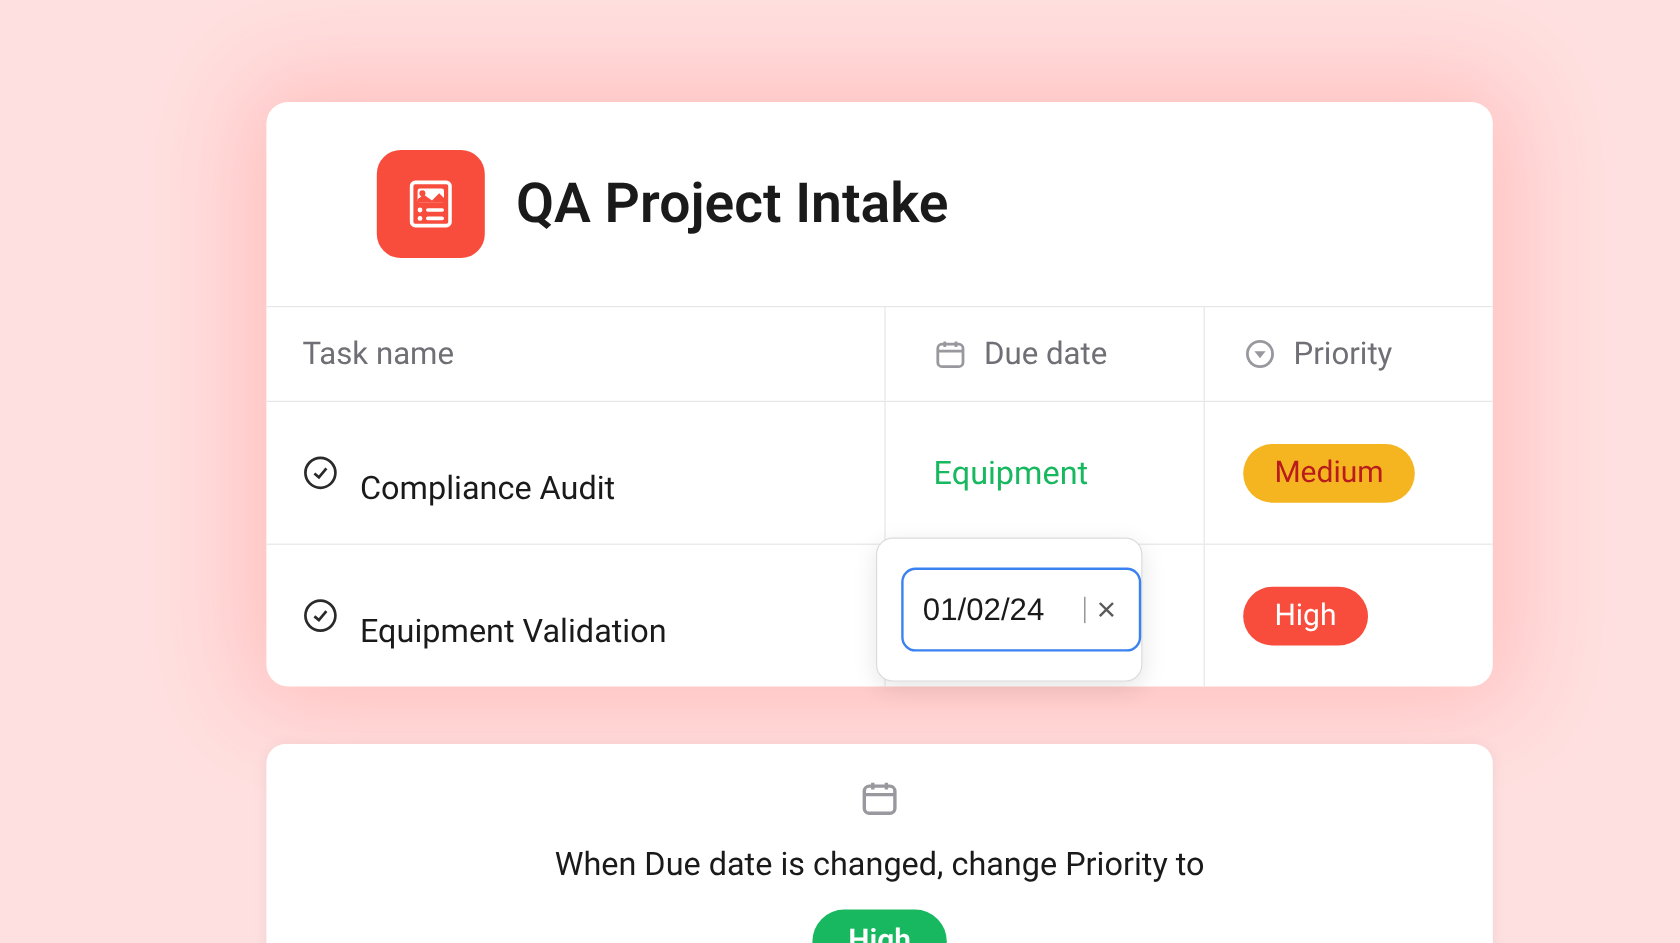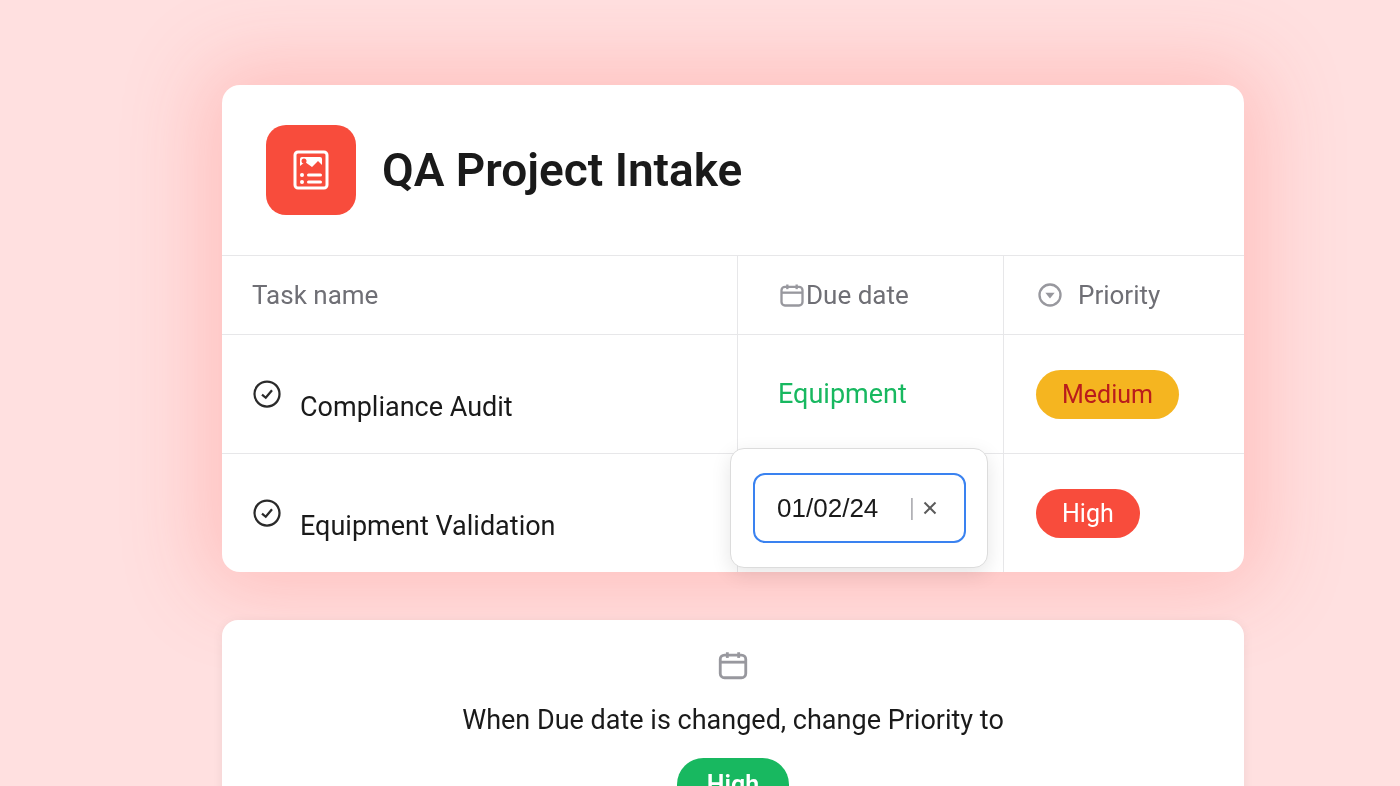--- a/index.html
+++ b/index.html
@@ -25,20 +25,21 @@
       background: #ffffff;
       border-radius: 18px;
       box-shadow: 0 0 80px 20px rgba(255, 100, 90, 0.25);
     }
 
     .card-header {
       display: flex;
       align-items: center;
       padding: 40px 40px 40px 44px;
       gap: 26px;
+      margin-left: 48px;
     }
 
     .project-icon {
       width: 90px;
       height: 90px;
       background: #f84c3c;
       border-radius: 20px;
       display: flex;
       align-items: center;
       justify-content: center;
@@ -64,20 +65,21 @@
       align-items: center;
       gap: 14px;
     }
 
     .col-due {
       width: 266px;
       padding: 24px 30px 24px 40px;
       border-right: 1.5px solid #e7e7e9;
       display: flex;
       align-items: center;
+      gap: 14px;
     }
 
     .col-priority {
       flex: 1;
       padding: 24px 30px 24px 32px;
       display: flex;
       align-items: center;
       gap: 14px;
     }
 
@@ -168,29 +170,28 @@
       background: #18b860;
       color: #ffffff;
       font-weight: 600;
       padding: 12px 30px;
     }
 
     .date-popover {
       position: absolute;
       top: -6px;
       left: -8px;
-      width: 258px;
+      width: 222px;
       height: 120px;
       background: #ffffff;
       border: 1.5px solid #dcdcdc;
       border-radius: 14px;
       box-shadow: 0 6px 20px rgba(0,0,0,0.1);
       display: flex;
       align-items: center;
-      justify-content: center;
       padding: 20px;
     }
 
     .date-input-wrap {
       width: 213px;
       height: 70px;
       border: 2px solid #3a82f0;
       border-radius: 12px;
       display: flex;
       align-items: center;

